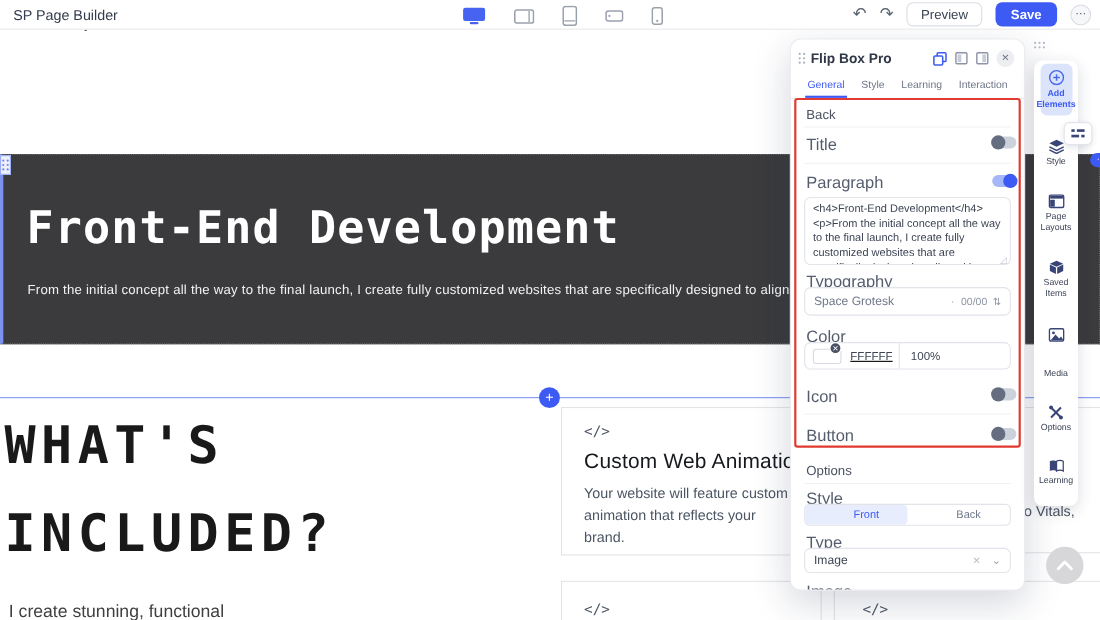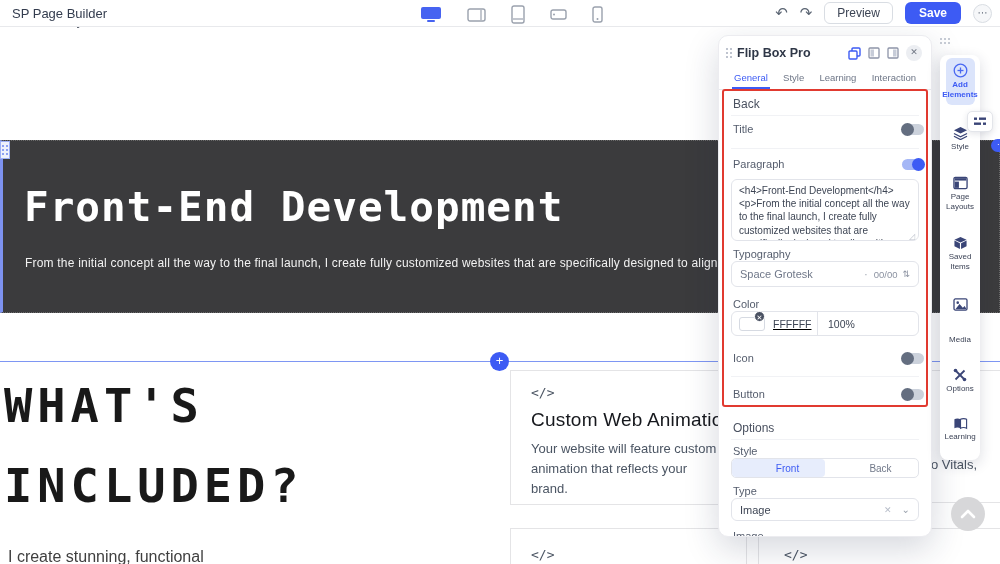--- a/index.html
+++ b/index.html
@@ -57,21 +57,21 @@
   .p-title { font-size:12.5px; font-weight:bold; color:#2f3747; flex-grow:1; }
   .p-head svg, .p-close { cursor:pointer; }
   .p-close { width:16px; height:16px; border-radius:50%; background:#eceef2; color:#707784;
     font-size:9px; line-height:15px; text-align:center; }
   .p-tabs { display:flex; justify-content:space-between; padding:0 13px; border-bottom:1px solid #e8e9ee;
     height:24px; align-items:flex-end; }
   .p-tab { font-size:9.5px; color:#6e7687; padding:4px 2px 6px; cursor:pointer; }
   .p-tab.active { color:#3D5BF4; border-bottom:2px solid #3D5BF4; padding-bottom:4px; }
   .red-box { position:absolute; left:3px; top:53px; width:206px; height:318px; border:2px solid #E13A30;
     border-radius:3px; pointer-events:none; z-index:5; }
-  .p-label { position:absolute; left:14px; font-size:11px; color:#555d6d; }
+  .p-label { position:absolute; left:14px; font-size:15px; color:#555d6d; }
   .p-label.strong { font-size:12px; color:#4a5160; }
   .p-div { position:absolute; left:12px; width:188px; height:1px; background:#f1f2f5; }
   .toggle { position:absolute; left:183px; width:22px; height:11px; border-radius:6px; background:#ccd2dc; cursor:pointer; }
   .toggle .knob { position:absolute; top:-1px; width:13px; height:13px; border-radius:50%; background:#646e80; left:-1px; }
   .toggle.on { background:#a5b7f6; }
   .toggle.on .knob { background:#3D5BF4; left:auto; right:-1px; }
   .p-textarea { position:absolute; left:12px; top:143px; width:188px; height:62px; border:1px solid #e2e4ea;
     border-radius:6px; font-size:10px; line-height:1.32; color:#3d4554; padding:4px 7px; resize:none;
     font-family:"Liberation Sans", sans-serif; overflow:hidden; }
   .ta-resize { position:absolute; left:190px; top:196px; font-size:8px; color:#c0c5cf; pointer-events:none; }

